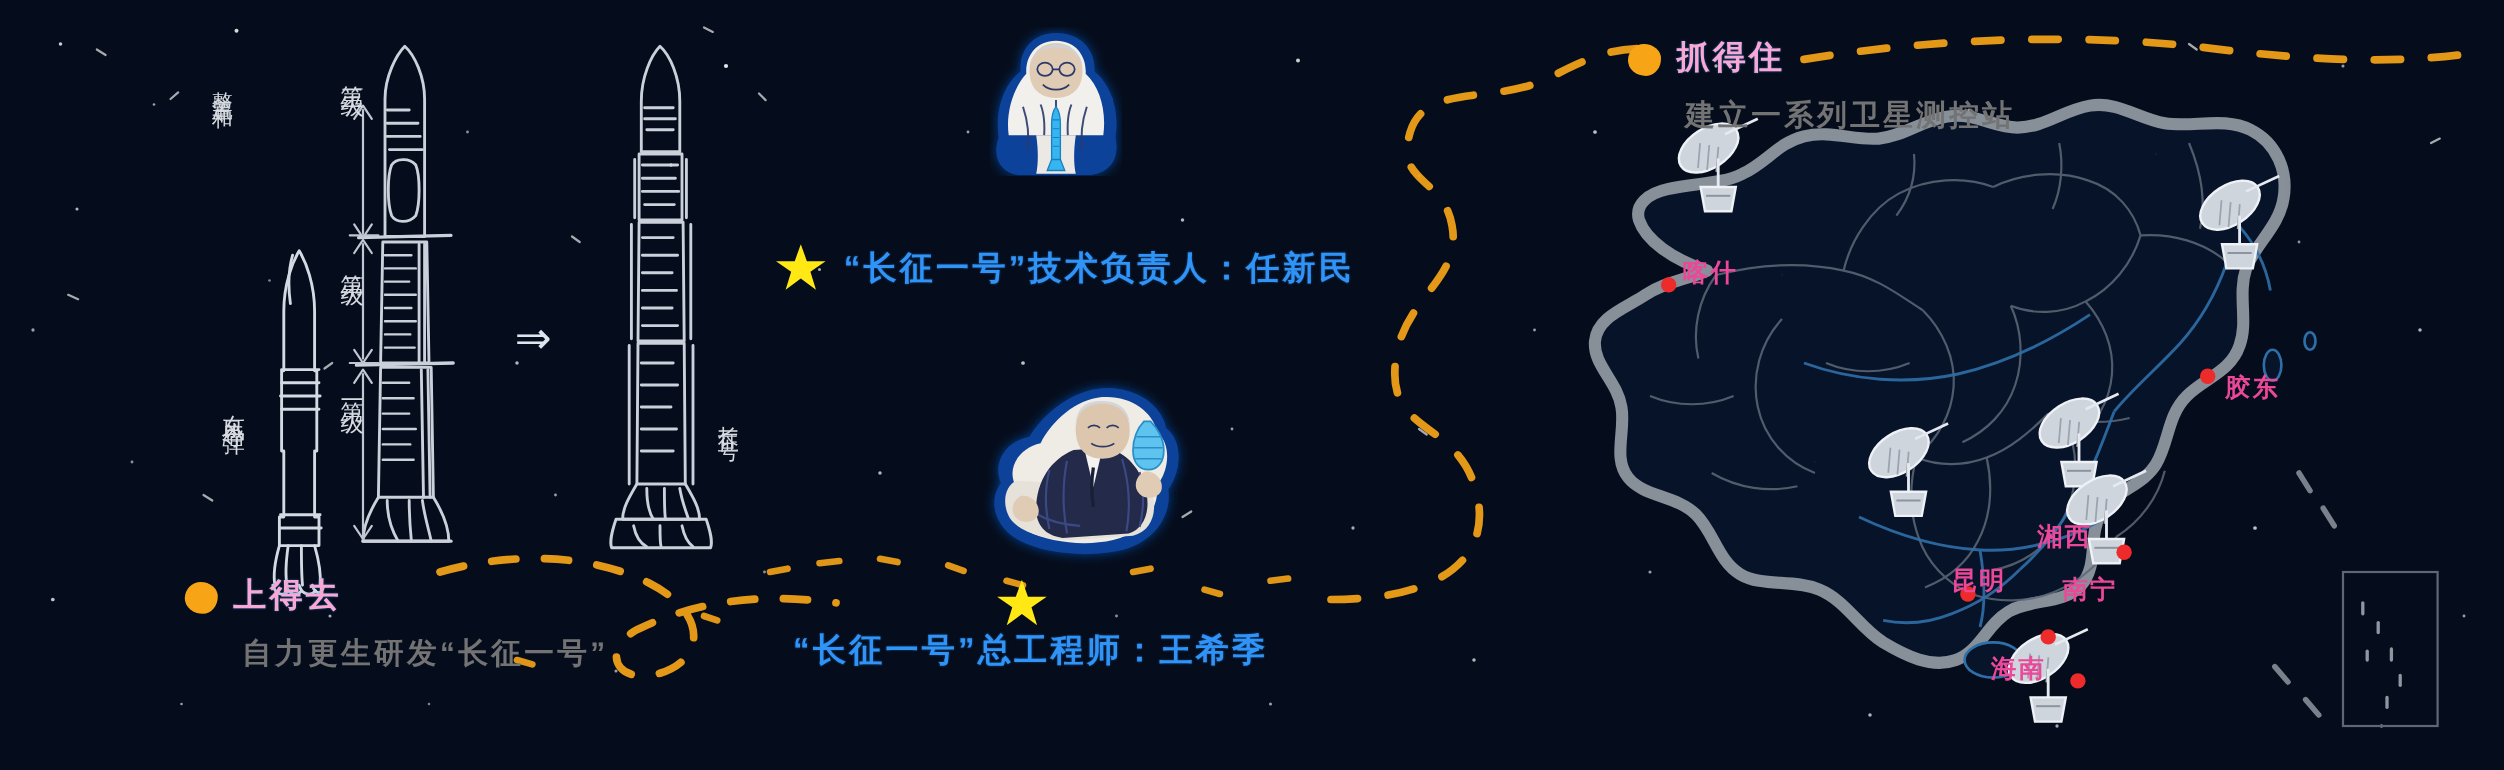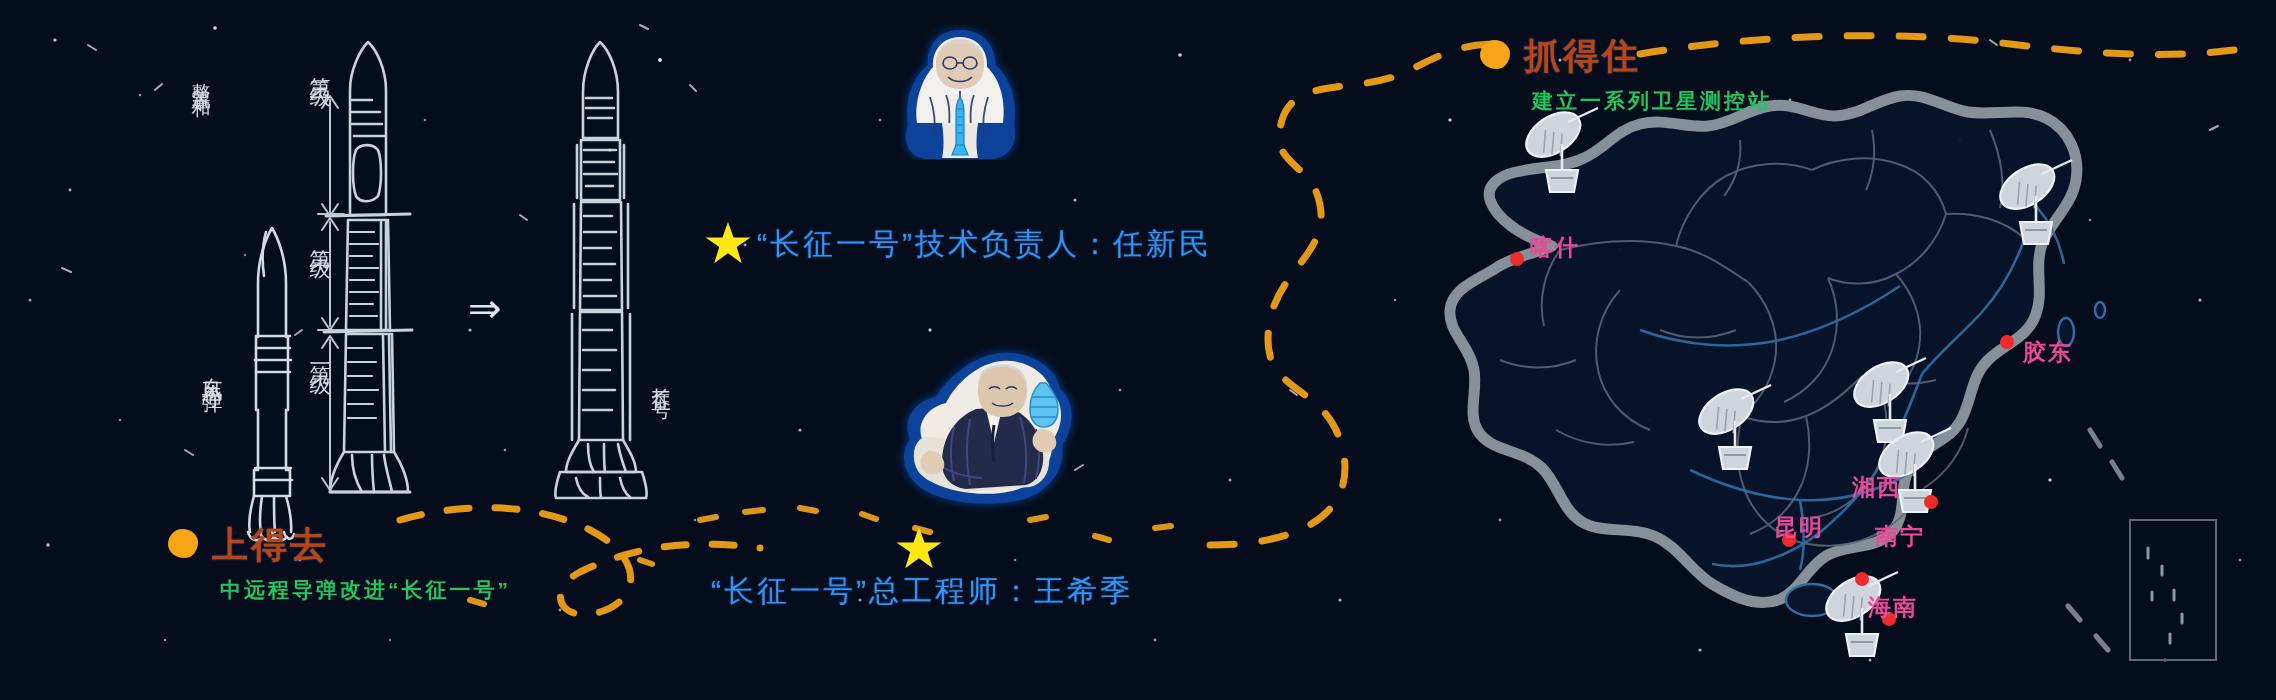--- a/index.html
+++ b/index.html
@@ -10,33 +10,33 @@
       radial-gradient(ellipse 1000px 700px at 1800px 350px,#07152b 0%,transparent 65%),
       linear-gradient(160deg,#061023 0%,#04091a 45%,#050e1f 100%);
       overflow:hidden;}
   .layer{position:absolute;left:0;top:0;width:2276px;height:700px;}
   svg.layer{pointer-events:none;}
 
   
   .callout{position:absolute;}
   .cdot{width:30px;height:29px;background:#f7a417;border-radius:48% 52% 45% 55%/52% 46% 54% 48%;
         position:absolute;left:0;top:4px;}
-  .ctitle{position:absolute;left:44px;top:-4px;color:#c2410c;font-size:36px;font-weight:bold;letter-spacing:3px;
+  .ctitle{position:absolute;left:44px;top:-4px;color:#f9a8d4;font-size:30px;font-weight:bold;letter-spacing:3px;
           white-space:nowrap;text-shadow:0 0 2px rgba(47,147,247,.6);}
-  .cline{color:#22c55e;font-size:21px;letter-spacing:3px;white-space:nowrap;font-weight:bold;}
+  .cline{color:#737373;font-size:27px;letter-spacing:3px;white-space:nowrap;font-weight:bold;}
   .cbody{position:absolute;left:52px;top:40px;}
   .cbody .cline{display:block;margin-top:11px;}
 
   
   .starrow{position:absolute;display:flex;align-items:center;}
   .star{width:46px;height:44px;flex:0 0 auto;
         background:#ffe814;
         clip-path:polygon(50% 0%,62% 35%,99% 35%,69% 57%,80% 94%,50% 71%,20% 94%,31% 57%,1% 35%,38% 35%);
         filter:drop-shadow(0 0 2px rgba(255,232,20,.55));}
-  .startext{color:#2f93f7;font-size:30px;font-weight:normal;letter-spacing:3px;white-space:nowrap;margin-left:6px;
+  .startext{color:#2f93f7;font-size:30px;font-weight:bold;letter-spacing:3px;white-space:nowrap;margin-left:16px;
             text-shadow:0 0 2px rgba(47,147,247,.5);}
 
   
   .vlabel{position:absolute;color:#e7eaf0;font-size:21px;letter-spacing:5px;
           writing-mode:vertical-rl;text-orientation:upright;white-space:nowrap;
           font-family:"Liberation Serif","DejaVu Serif",serif;opacity:.93;}
   .vlabel.small{font-size:19px;}
   .arrowglyph{position:absolute;color:#dfe5ee;font-size:40px;line-height:1;}
 
   
@@ -255,21 +255,21 @@
   <div class="vlabel" style="left:306px;top:232px;">第二级</div>
   <div class="vlabel" style="left:306px;top:348px;">第一级</div>
   <div class="vlabel" style="left:198px;top:360px;">东风导弹</div>
   <div class="vlabel small" style="left:648px;top:372px;">长征一号</div>
   <div class="arrowglyph" style="left:468px;top:288px;">⇒</div>
 
   <div class="callout" style="left:168px;top:525px;">
     <div class="cdot"></div>
     <div class="ctitle">上得去</div>
     <div class="cbody">
-      <span class="cline">中远程导弹改进“长征一号”</span>
+      <span class="cline">自力更生研发“长征一号”</span>
     </div>
   </div>
 
   <div class="portrait" style="left:900px;top:25px;width:120px;height:135px;">
     <svg viewBox="0 0 120 135" width="120" height="135" xmlns="http://www.w3.org/2000/svg">
       <path d="M60,5 C84,5 96,22 95,40 C110,52 118,76 114,100 C118,118 110,132 92,134
                L26,134 C8,132 2,116 8,100 C4,74 14,50 28,40 C26,22 38,5 60,5 Z" fill="#11439a" filter="url(#softglow)"></path>
       <path d="M60,12 C78,12 88,26 87,42 C100,54 106,76 103,98 L17,98 C14,76 22,54 33,42
                C32,26 42,12 60,12 Z" fill="#f2f0ec"></path>
       <path d="M60,14 C76,14 85,27 84,42 C83,56 74,64 60,64 C46,64 37,56 36,42 C35,27 44,14 60,14 Z" fill="#e0cbb4"></path>
@@ -455,21 +455,21 @@
       <div class="mlabel" style="left: 1530px; top: 232px;">喀什</div>
       <div class="mdot" style="left: 2000px; top: 335px;"></div>
       <div class="mlabel" style="left: 2023px; top: 314px; margin-top: 23px;">胶东</div>
       <div class="mdot" style="left: 1924px; top: 495px;"></div>
       <div class="mlabel" style="left: 1852px; top: 472px;">湘西</div>
       <div class="mdot" style="left: 1782px; top: 533px;"></div>
       <div class="mlabel" style="left: 1774px; top: 512px;">昆明</div>
       <div class="mdot" style="left: 1855px; top: 572px;"></div>
       <div class="mlabel" style="left: 1875px; top: 521px;">南宁</div>
       <div class="mdot" style="left: 1882px; top: 612px;"></div>
-      <div class="mlabel" style="left: 1868px; top: 592px;">海南</div>
+      <div class="mlabel" style="left: 1810px; top: 592px;">海南</div>
     </div>
 
   <div class="callout" style="left:1480px;top:36px;">
     <div class="cdot"></div>
     <div class="ctitle">抓得住</div>
     <div class="cbody">
       <span class="cline">建立一系列卫星测控站</span>
     </div>
   </div>
 

